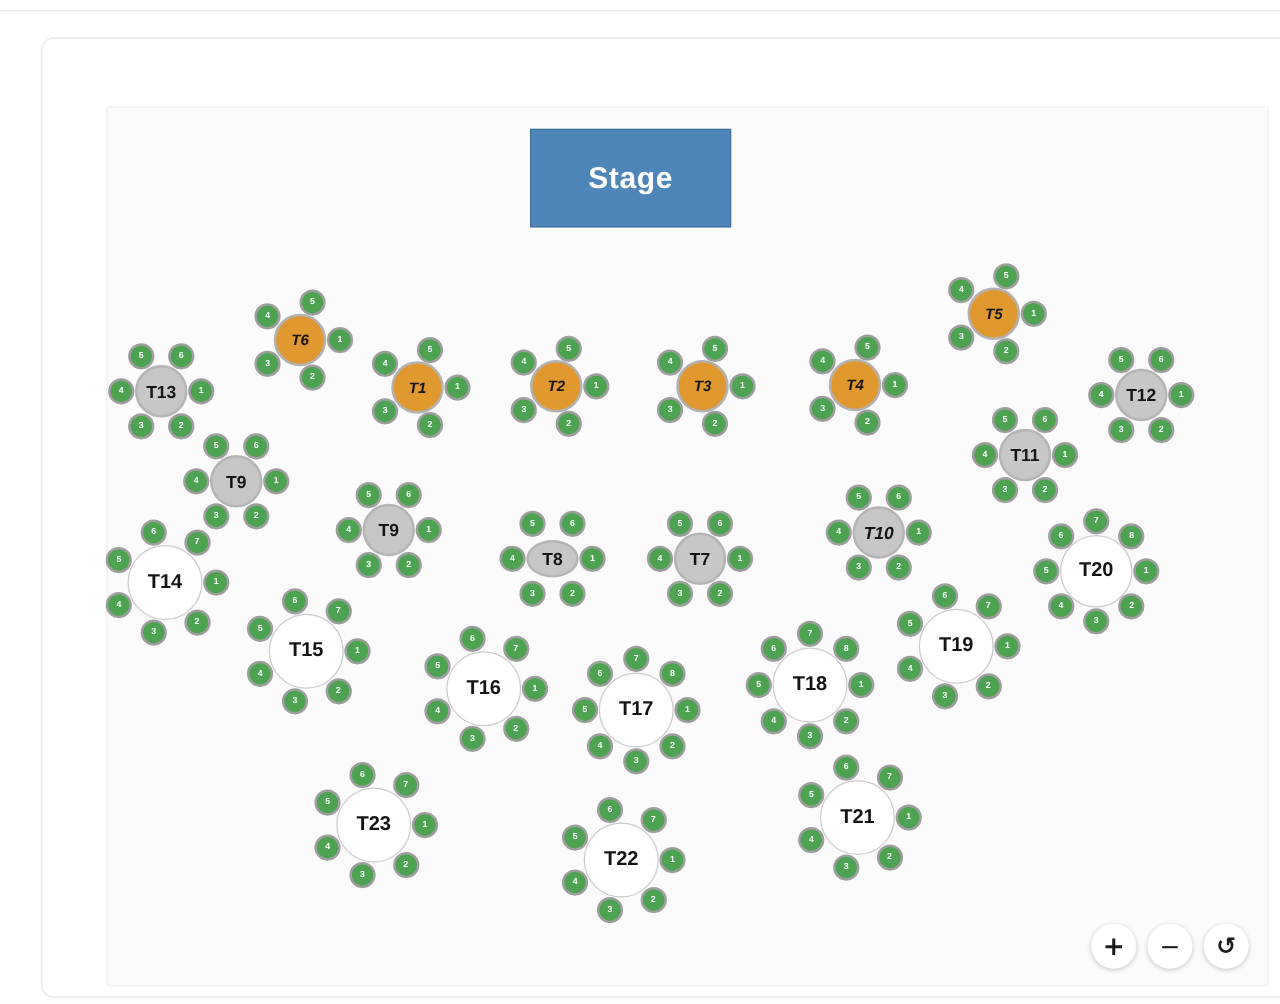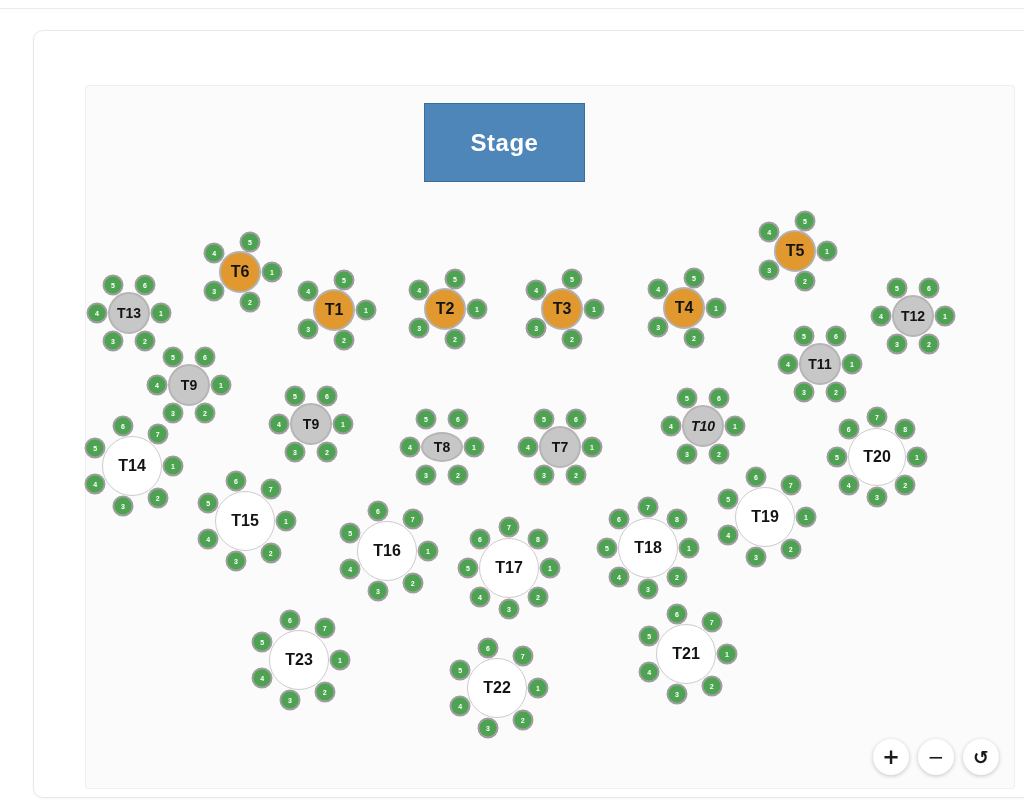--- a/index.html
+++ b/index.html
@@ -33,21 +33,21 @@
     display:flex;align-items:center;justify-content:center;
     font-size:7px;font-weight:bold;box-sizing:border-box;
     transform:translate(-50%,-50%);
   }
   .table-circle{
     position:absolute;left:0;top:0;border-radius:50%;
     display:flex;align-items:center;justify-content:center;
     font-weight:bold;color:var(--label-color,#141414);
     box-sizing:border-box;transform:translate(-50%,-50%);
   }
-  .table-orange{background:var(--orange-fill,#E0982F);border:2px solid var(--orange-border,#b2b2b2);font-size:16px;}
+  .table-orange{background:var(--orange-fill,#E0982F);border:2px solid var(--orange-border,#b2b2b2);font-size:12px;font-style:italic;}
   .table-gray{background:var(--gray-fill,#c7c7c7);border:2px solid var(--gray-border,#b5b5b5);font-size:14px;}
   .table-white{background:var(--white-fill,#ffffff);border:1px solid var(--white-border,#cccccc);font-size:16px;}
   .controls{
     position:absolute;right:25px;bottom:28px;display:flex;gap:9px;
   }
   .ctrl-btn{
     width:36px;height:36px;border-radius:50%;background:#ffffff;border:none;
     box-shadow:0 1px 4px rgba(0,0,0,0.22);
     display:flex;align-items:center;justify-content:center;
     color:#1b1b1b;cursor:pointer;padding:0;

